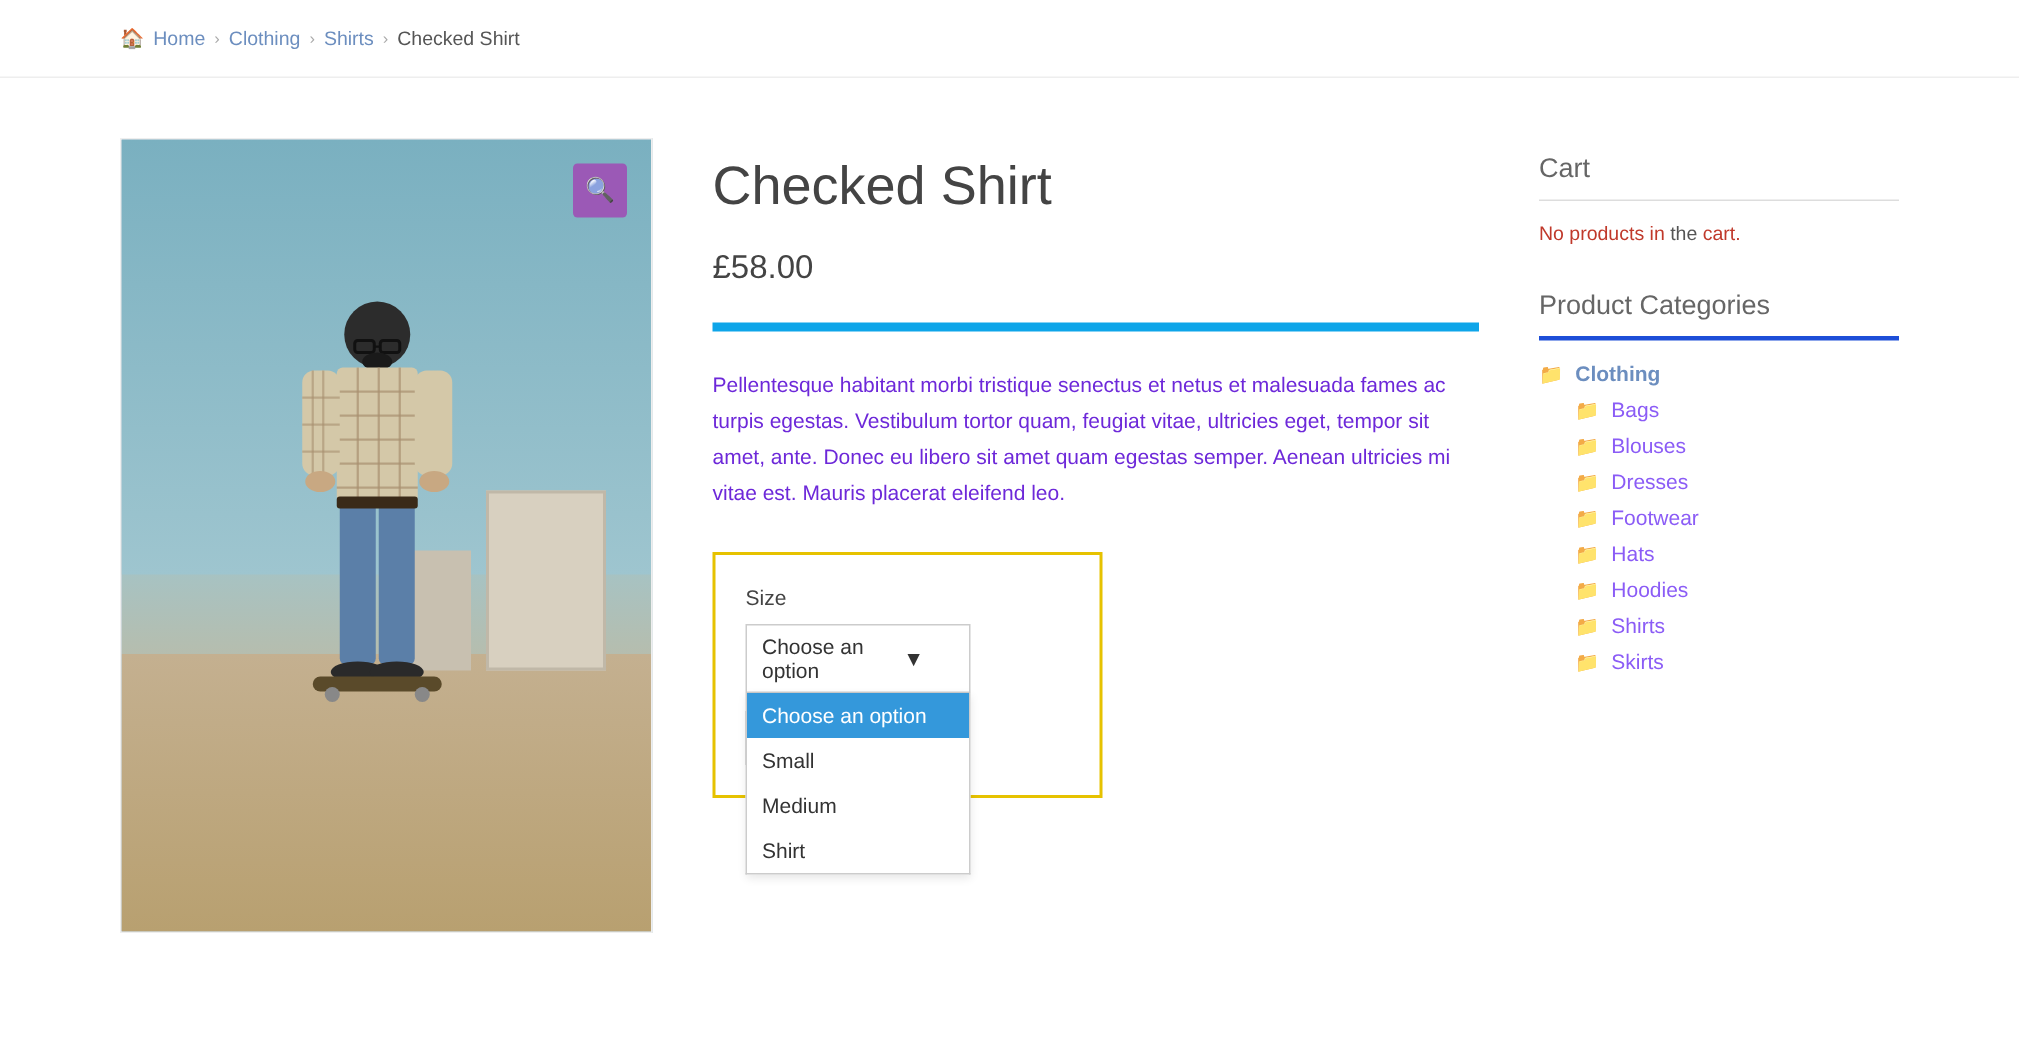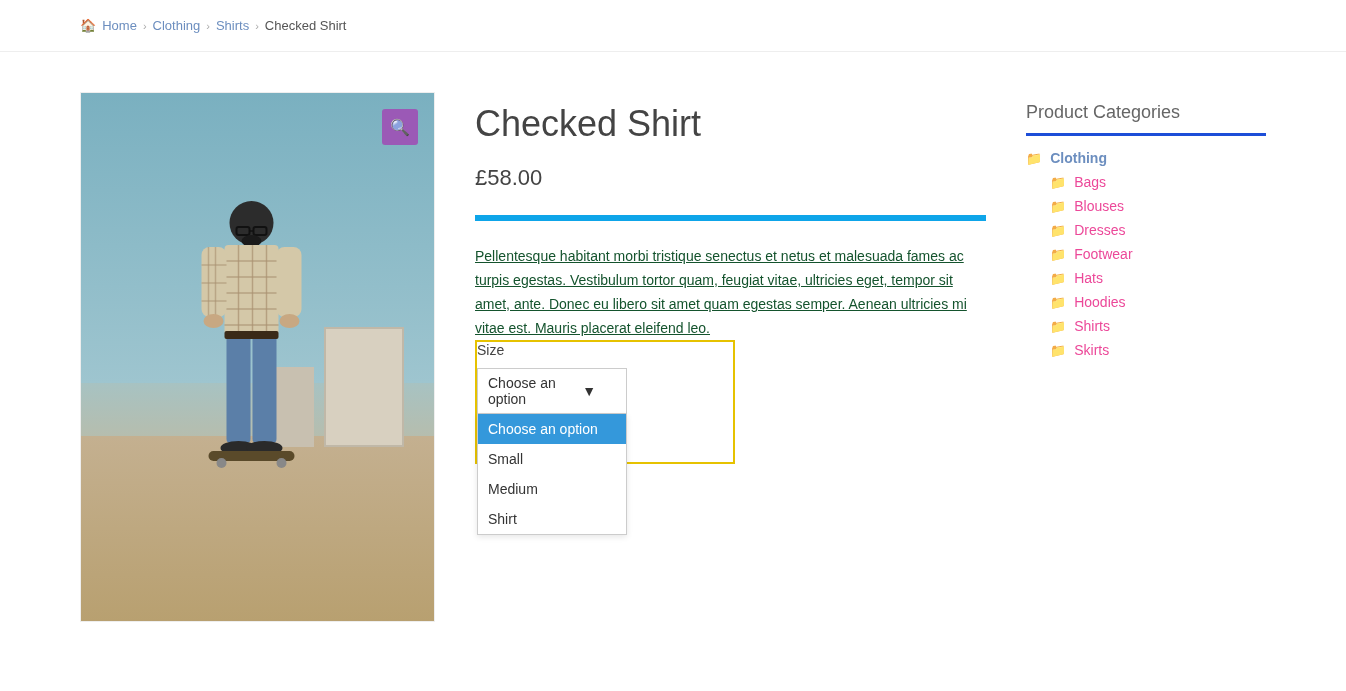--- a/index.html
+++ b/index.html
@@ -122,27 +122,28 @@
     .product-price {
       font-size: 22px;
       color: #444;
       margin-bottom: 24px;
       padding-bottom: 24px;
       border-bottom: 6px solid #0ea5e9;
     }
     .product-description {
       font-size: 14px;
       line-height: 1.7;
-      color: #14532d;
-      text-decoration: underline;
+      color: #6d28d9;
+      margin-bottom: 28px;
     }
 
     
     .size-selector-box {
       border: 2px solid #e6c200;
+      padding: 20px;
       display: inline-block;
       min-width: 260px;
     }
     .size-label {
       font-size: 14px;
       color: #444;
       margin-bottom: 10px;
     }
 
     
@@ -249,21 +250,21 @@
     .subcategories {
       padding-left: 24px;
     }
     .subcategory-item {
       display: flex;
       align-items: center;
       gap: 8px;
       margin-bottom: 8px;
     }
     .subcategory-item a {
-      color: #ec4899;
+      color: #8b5cf6;
       text-decoration: none;
       font-size: 14px;
     }
 
     
     .person-svg {
       position: absolute;
       bottom: 28%;
       left: 50%;
       transform: translateX(-55%);
@@ -377,20 +378,26 @@
         <div class="add-to-cart-row">
           <button class="add-to-cart-btn">Add to cart</button>
         </div>
       </div>
     </div>
 
   </div>
 
   <div class="sidebar">
 
+    <div class="sidebar-section">
+      <h3 class="sidebar-title">Cart</h3>
+      <p class="cart-empty">
+        <span>No products in </span><span class="normal">the </span><span>cart.</span>
+      </p>
+    </div>
 
     <div class="sidebar-section">
       <h3 class="categories-title">Product Categories</h3>
 
       <div class="category-main">
         <span class="folder-icon">📁</span>
         <a href="#">Clothing</a>
       </div>
 
       <div class="subcategories">

